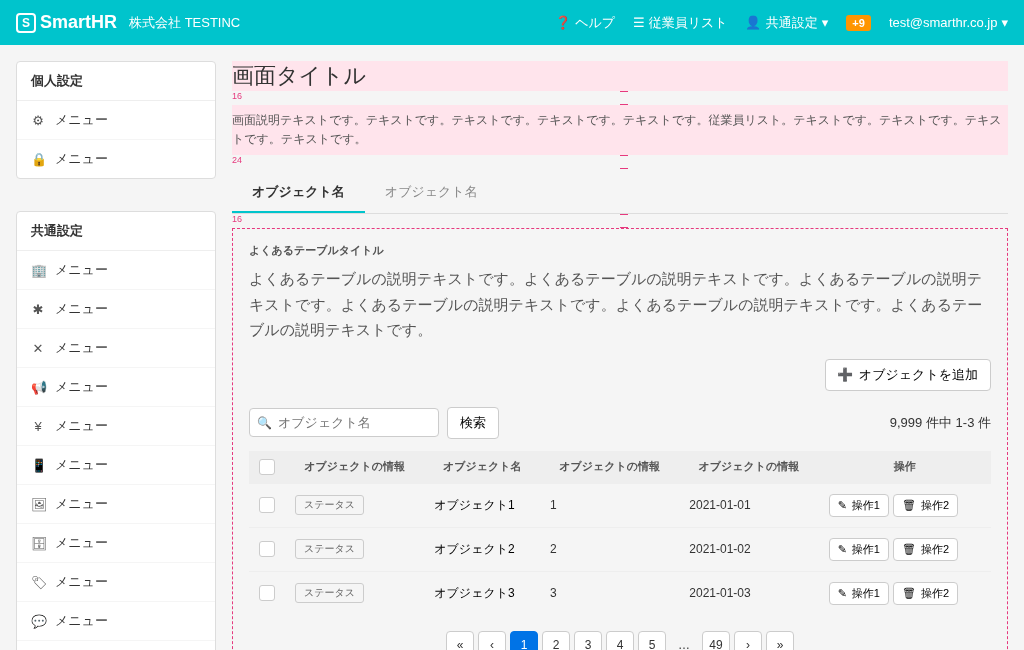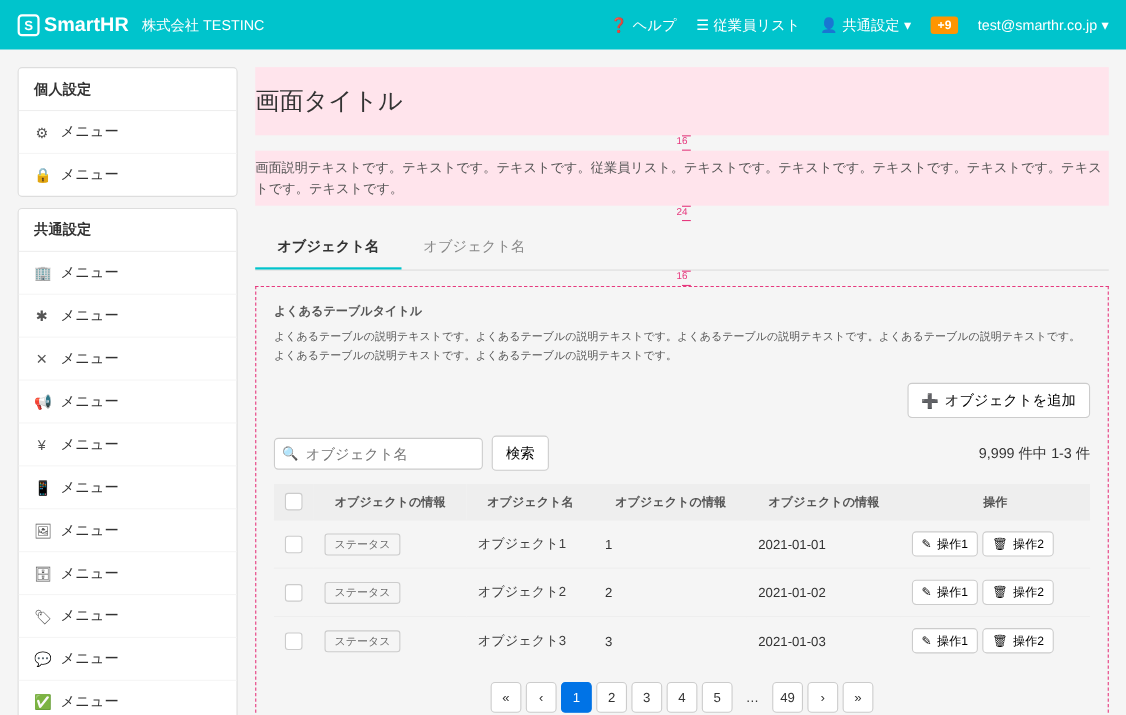--- a/index.html
+++ b/index.html
@@ -6,54 +6,54 @@
 body{font-family:-apple-system,BlinkMacSystemFont,"Segoe UI",sans-serif;font-size:13px;color:#333;background:#f5f5f5}
 .header{background:#00c4cc;color:#fff;height:45px;display:flex;align-items:center;padding:0 16px}
 .logo{font-size:18px;font-weight:bold;display:flex;align-items:center;gap:4px}
 .logo-icon{width:20px;height:20px;border:2px solid #fff;border-radius:4px;display:flex;align-items:center;justify-content:center;font-size:12px}
 .company{margin-left:12px;font-size:13px}
 .header-right{margin-left:auto;display:flex;align-items:center;gap:18px;font-size:13px}
 .header-link{display:flex;align-items:center;gap:4px;cursor:pointer}
 .badge{background:#ff9500;color:#fff;padding:2px 6px;border-radius:3px;font-size:11px;font-weight:bold}
 .container{display:flex;padding:16px;gap:16px;max-width:1024px;margin:0 auto}
 .sidebar{width:200px;flex-shrink:0}
-.sidebar-section{background:#fff;border:1px solid #ddd;border-radius:4px;margin-bottom:10px}
+.sidebar-section{background:#fff;border:1px solid #ddd;border-radius:4px;margin-bottom:32px}
 .sidebar-title{padding:10px 14px;font-weight:bold;border-bottom:1px solid #eee;font-size:13px}
 .sidebar-item{padding:10px 14px;display:flex;align-items:center;gap:10px;cursor:pointer;font-size:13px;border-bottom:1px solid #f5f5f5}
 .sidebar-item:last-child{border-bottom:none}
 .sb-icon{width:14px;text-align:center;color:#555}
 .main{flex:1;min-width:0}
-.page-title{font-size:22px;font-weight:normal;padding:16px 0;background:linear-gradient(0deg,#ffe4ec 0%,#ffe4ec 100%)}
+.page-title{font-size:22px;font-weight:normal;padding:0 0;background:linear-gradient(0deg,#ffe4ec 0%,#ffe4ec 100%)}
 .page-desc{font-size:12px;color:#555;padding:6px 0;line-height:1.6}
-.marker{color:#e6397e;font-size:9px;text-align:center;padding:0;position:relative;height:14px}
+.marker{color:#e6397e;font-size:9px;padding:0;position:relative;height:14px}
 .marker::before,.marker::after{content:"";position:absolute;left:50%;width:8px;height:1px;background:#e6397e}
 .marker::before{top:0}
 .marker::after{bottom:0}
 .tabs{display:flex;border-bottom:1px solid #ddd;margin-top:4px}
 .tab{padding:10px 20px;cursor:pointer;font-size:13px;color:#888}
 .tab.active{color:#333;font-weight:bold;border-bottom:2px solid #00c4cc}
 .panel{border:1px dashed #e6397e;margin-top:0;padding:14px 16px}
 .panel-title{font-size:11px;color:#555;margin-bottom:8px}
-.panel-desc{font-size:10px;color:#555;line-height:1.7;margin-bottom:16px}
+.panel-desc{font-size:15px;color:#555;line-height:1.7;margin-bottom:16px}
 .add-row{display:flex;justify-content:flex-end;margin-bottom:16px}
 .btn{background:#fff;border:1px solid #ccc;border-radius:4px;padding:6px 12px;font-size:13px;cursor:pointer;display:inline-flex;align-items:center;gap:5px}
 .btn-sm{padding:3px 8px;font-size:11px}
 .search-row{display:flex;align-items:center;gap:8px;margin-bottom:12px}
 .search-input{border:1px solid #ccc;border-radius:4px;padding:6px 10px 6px 28px;font-size:13px;width:190px;background:#fff}
 .search-wrap{position:relative}
 .search-wrap .mag{position:absolute;left:8px;top:50%;transform:translateY(-50%);color:#999;font-size:12px}
 .count{margin-left:auto;font-size:13px}
 .count b{font-weight:normal}
 table{width:100%;border-collapse:collapse}
 thead{background:#eee}
 th{text-align:center;padding:8px 10px;font-size:11px;font-weight:bold;color:#555}
 td{padding:10px;font-size:12px;border-top:1px solid #eee}
 .chk{width:16px;height:16px;border:1px solid #ccc;border-radius:3px;background:#fff;cursor:pointer}
 .status{border:1px solid #ccc;border-radius:3px;padding:2px 8px;font-size:10px;color:#666;display:inline-block}
-.link{color:#404040;cursor:pointer}
+.link{color:#000000;cursor:pointer}
 .action-cell{display:flex;gap:4px}
 .pagination{display:flex;justify-content:center;gap:4px;margin-top:16px}
 .pg{min-width:28px;height:28px;border:1px solid #ccc;border-radius:4px;background:#fff;display:flex;align-items:center;justify-content:center;font-size:12px;cursor:pointer}
 .pg.active{background:#0073e6;color:#fff;border-color:#0073e6}
 .pg.dots{border:none;background:none;cursor:default}
 .marker-area{background:linear-gradient(0deg,#ffe4ec 0%,#ffe4ec 100%)}
 </style>
 </head>
 <body>
 
@@ -150,21 +150,21 @@
         </div>
     </div>
   </div>
 
   <div class="main">
     <div class="marker-area">
       <h1 class="page-title">画面タイトル</h1>
     </div>
     <div class="marker">16</div>
     <div class="marker-area">
-      <p class="page-desc">画面説明テキストです。テキストです。テキストです。従業員リスト。テキストです。テキストです。テキストです。テキストです。テキストです。テキストです。</p>
+      <p class="page-desc">画面説明テキストです。テキストです。テキストです。テキストです。テキストです。従業員リスト。テキストです。テキストです。テキストです。テキストです。</p>
     </div>
     <div class="marker">24</div>
 
     <div class="tabs">
       <div class="tab active">オブジェクト名</div>
       <div class="tab">オブジェクト名</div>
     </div>
     <div class="marker">16</div>
 
     <div class="panel">

